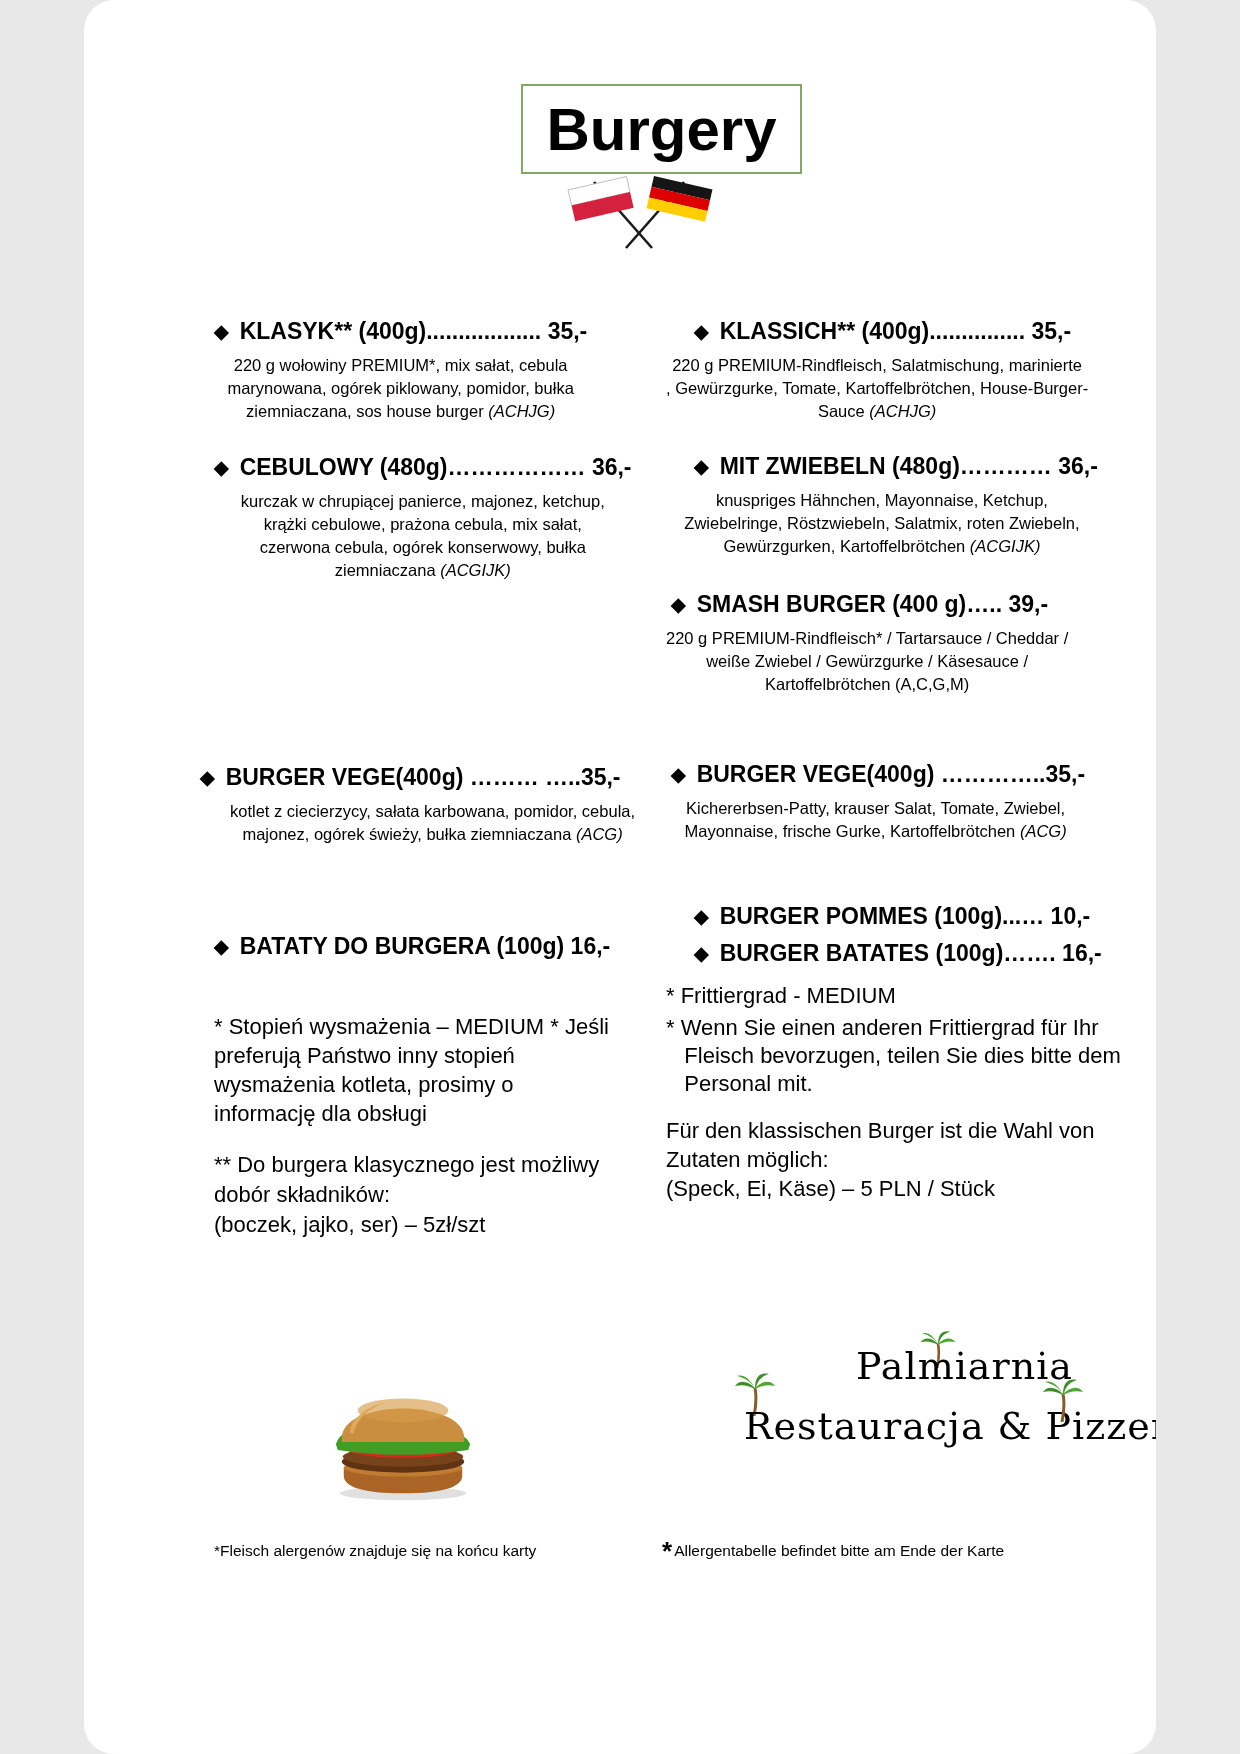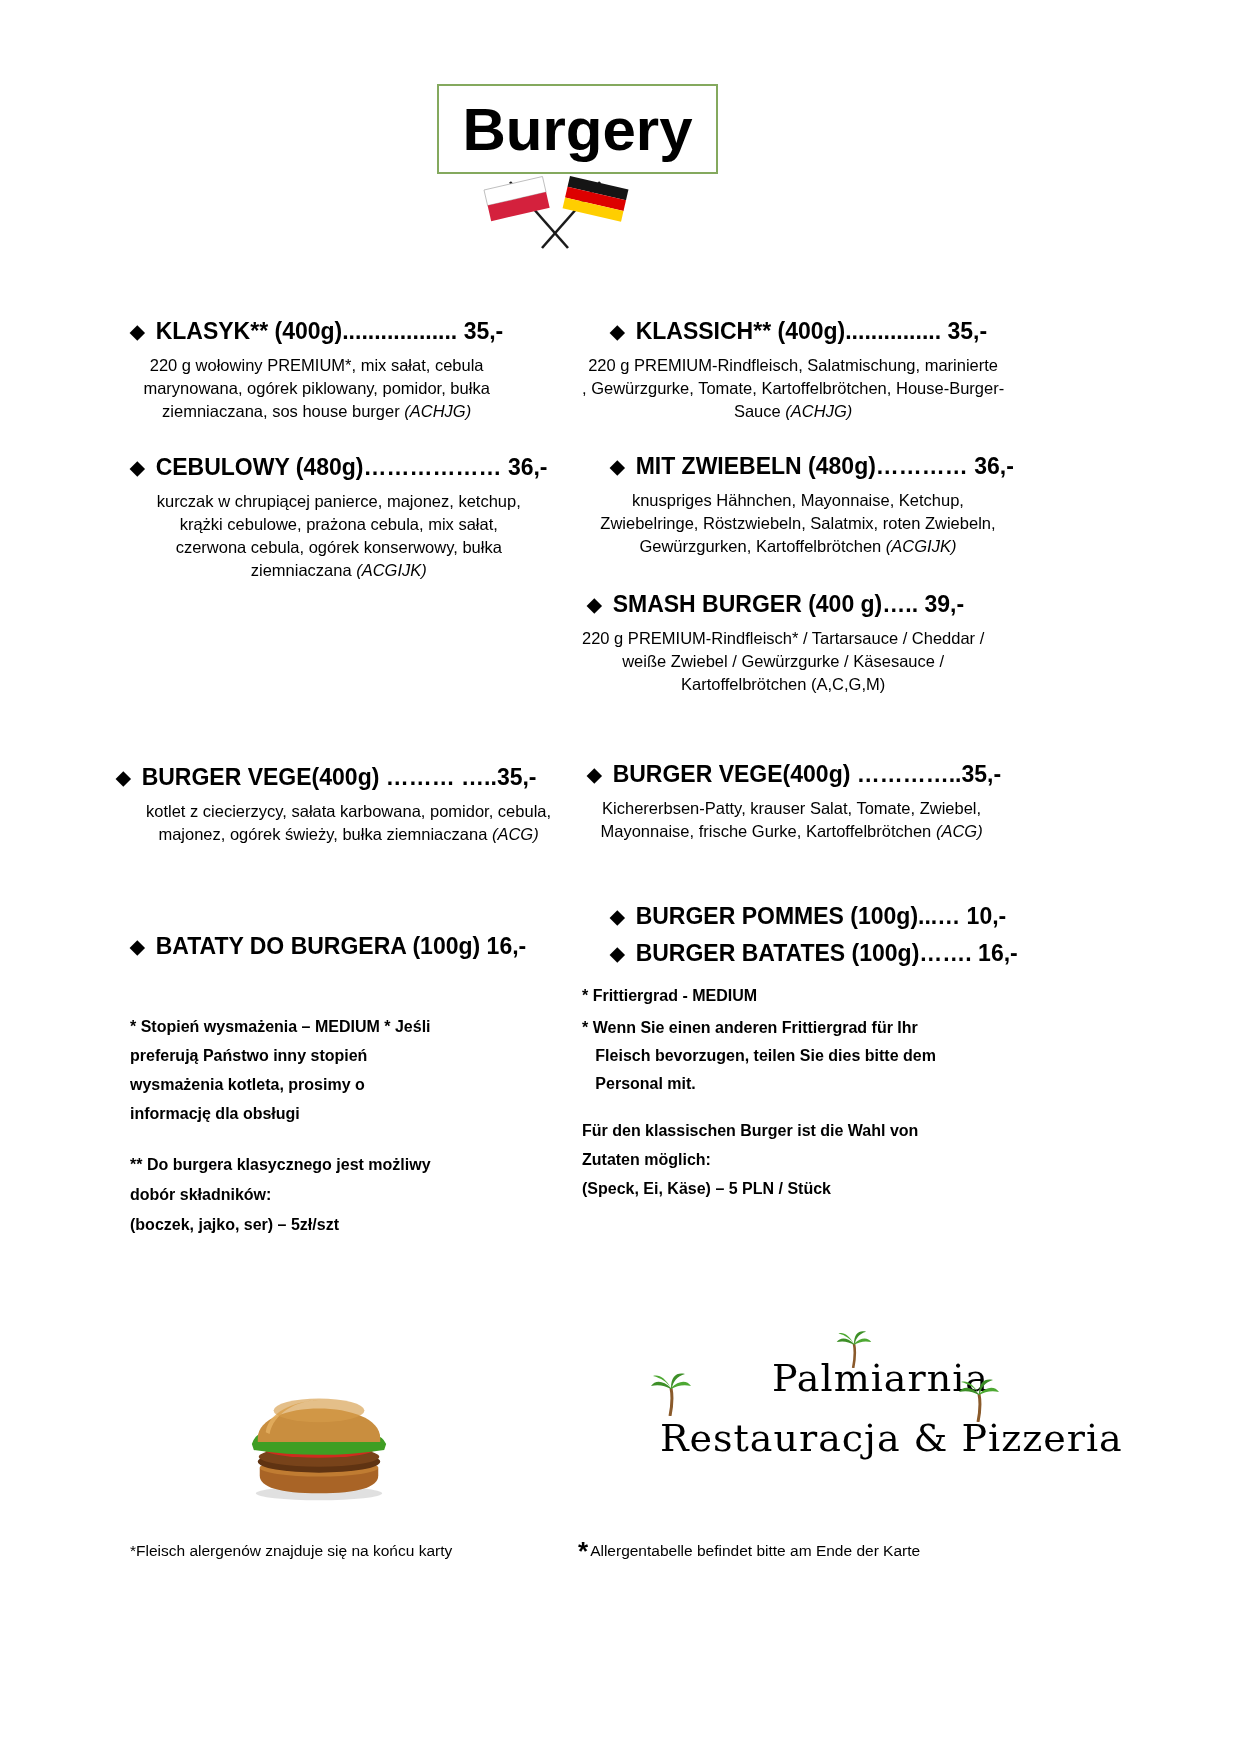--- a/index.html
+++ b/index.html
@@ -1,36 +1,36 @@
 <!DOCTYPE html>
 <html><head>
 <meta charset="utf-8">
 <style>
   html,body{margin:0;padding:0;background:#e8e8e8;}
   .page{
-    position:relative;width:1240px;height:1754px;margin:0 auto;
+    position:relative;width:1072px;height:1754px;margin:0 auto;
     background:#ffffff;color:#000;
-    font-family:"Liberation Sans",sans-serif;overflow:hidden;
+    font-family:"Liberation Sans",sans-serif;overflow:hidden;border-radius:30px;
   }
   .abs{position:absolute;}
   .title-box{
     left:437px;top:84px;width:277px;height:86px;
     border:2px solid #84a95e;
     display:flex;align-items:center;justify-content:center;
   }
   .title-text{font-size:60px;font-weight:bold;letter-spacing:0px;}
   .heading{font-weight:bold;font-size:23px;white-space:nowrap;line-height:30px;}
   .bullet{display:inline-block;margin-right:11px;font-size:19px;vertical-align:1px;}
   .desc{font-size:16.5px;line-height:23px;white-space:pre;margin-top:7px;text-align:center;}
   .al{font-style:italic;}
   .sides .heading{line-height:37px;}
-  .note{font-weight:bold;font-size:16px;line-height:29px;white-space:pre;}
+  .note{font-weight:normal;font-size:22px;line-height:29px;white-space:pre;}
   .footnote{font-size:15.5px;}
   .star-big{font-size:26px;font-weight:bold;vertical-align:-4px;margin-right:2px;}
-  .logo-line{font-family:"DejaVu Serif",serif;font-size:38px;letter-spacing:1px;white-space:nowrap;margin-top:12px;}
+  .logo-line{font-family:"DejaVu Serif",serif;font-size:38px;letter-spacing:1px;white-space:nowrap;}
 </style>
 </head>
 <body>
 
 <div class="page">
 
   <div class="abs title-box">
     <span class="title-text">Burgery</span>
   </div>
 

